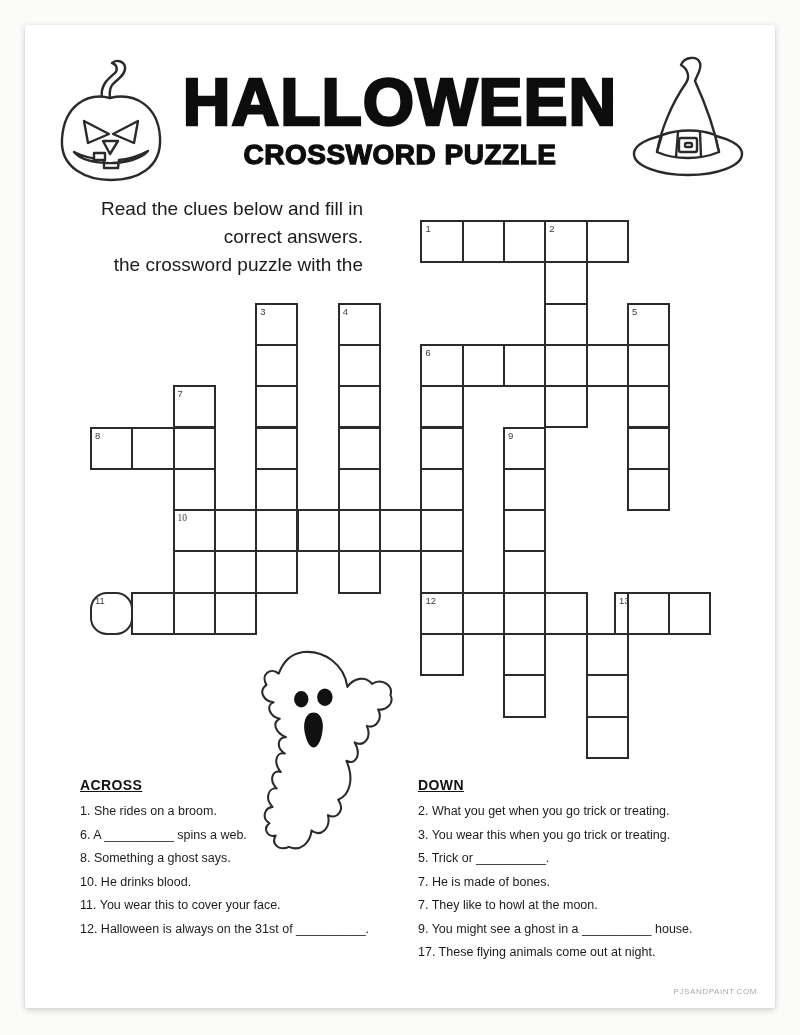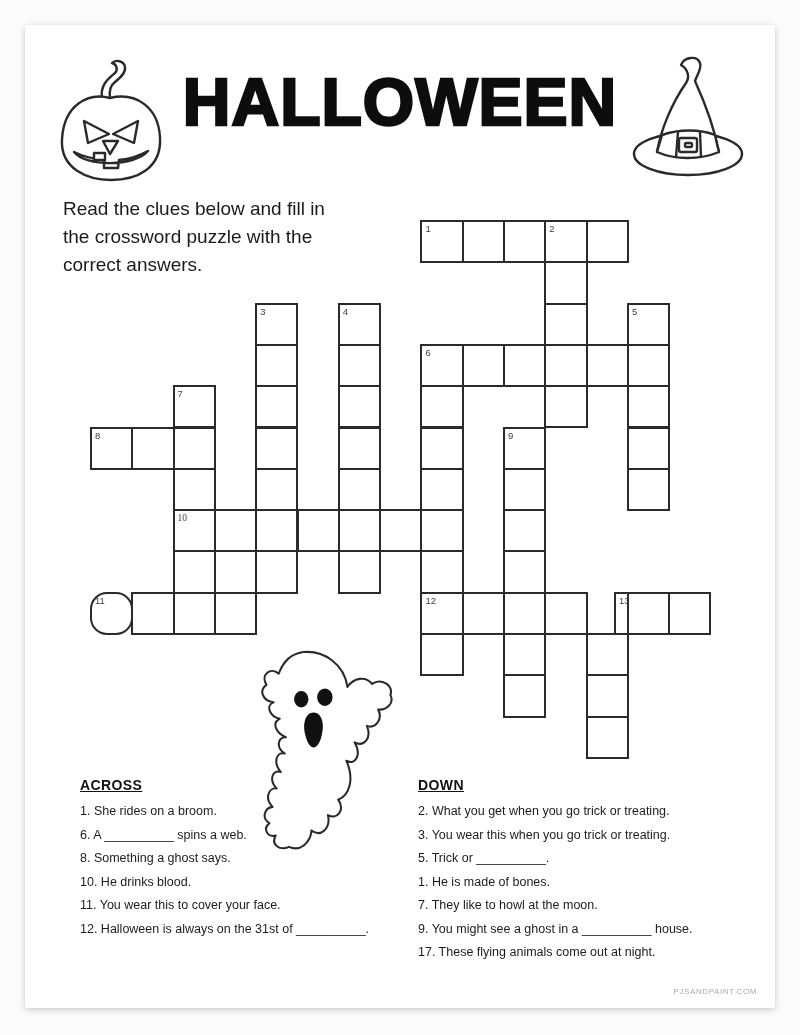--- a/index.html
+++ b/index.html
@@ -36,21 +36,21 @@
     white-space:nowrap;
   }
   .illo{position:absolute;}
   .illo svg{display:block;}
   .pumpkin{left:25px;top:32px;}
   .hat{left:601px;top:28px;}
   .ghost{left:198px;top:623px;}
   
   .instructions{
     position:absolute;left:38px;top:170px;width:300px;
-    text-align:left;color:#1b1b1b;
+    text-align:right;color:#1b1b1b;
   }
   .instr-line{font-size:19px;line-height:28px;white-space:nowrap;}
   
   #grid{position:absolute;left:65px;top:195px;width:625px;height:540px;}
   .cell{
     position:absolute;
     width:43.3px;height:43.3px;
     box-sizing:border-box;
     border:2px solid #2b2b2b;
     background:#ffffff;
@@ -96,25 +96,26 @@
       <ellipse cx="62" cy="101" rx="54" ry="21" fill="#fff"></ellipse>
       <path d="M31,99 C35,76 46,50 60,30 C64,24 62,16 55,12 C58,4 71,2 74,10 C76,16 71,22 69,28 C79,50 88,74 93,99" fill="#fff"></path>
       <path d="M31,99 C34,88 35,86 36,82 C53,76 74,76 89,82 C90,86 91,92 93,99 C74,107 49,107 31,99 Z" fill="#fff"></path>
       <path d="M52,79 L50,104 M74,79 L75,104"></path>
       <rect x="53" y="85" width="18" height="14" rx="2" fill="#fff"></rect>
       <rect x="59" y="90" width="7" height="4" rx="1.5" fill="#fff"></rect>
     </svg>
   </div>
 
   <div class="title">HALLOWEEN</div>
+  <div class="subtitle">CROSSWORD PUZZLE</div>
 
   <div class="instructions">
       <div class="instr-line">Read the clues below and fill in</div>
+      <div class="instr-line">correct answers.</div>
       <div class="instr-line">the crossword puzzle with the</div>
-      <div class="instr-line">correct answers.</div>
     </div>
 
   <div id="grid">
       <div class="cell" style="left: 330.4px; top: 0px;">
         <span class="cellnum">1</span>
       </div>
       <div class="cell" style="left: 371.7px; top: 0px;"></div>
       <div class="cell" style="left: 413px; top: 0px;"></div>
       <div class="cell" style="left: 454.3px; top: 0px;">
         <span class="cellnum">2</span>
@@ -250,21 +251,21 @@
         <div class="clue">12. Halloween is always on the 31st of __________.</div>
       </div>
   </div>
 
   <div class="clues clues-down">
     <div class="clues-title">DOWN</div>
     <div>
         <div class="clue">2. What you get when you go trick or treating.</div>
         <div class="clue">3. You wear this when you go trick or treating.</div>
         <div class="clue">5. Trick or __________.</div>
-        <div class="clue">1. He is made of bones.</div>
+        <div class="clue">7. He is made of bones.</div>
         <div class="clue">7. They like to howl at the moon.</div>
         <div class="clue">9. You might see a ghost in a __________ house.</div>
         <div class="clue">17. These flying animals come out at night.</div>
       </div>
   </div>
 
   <div class="site-credit">PJSANDPAINT.COM</div>
 
 </div>
 

